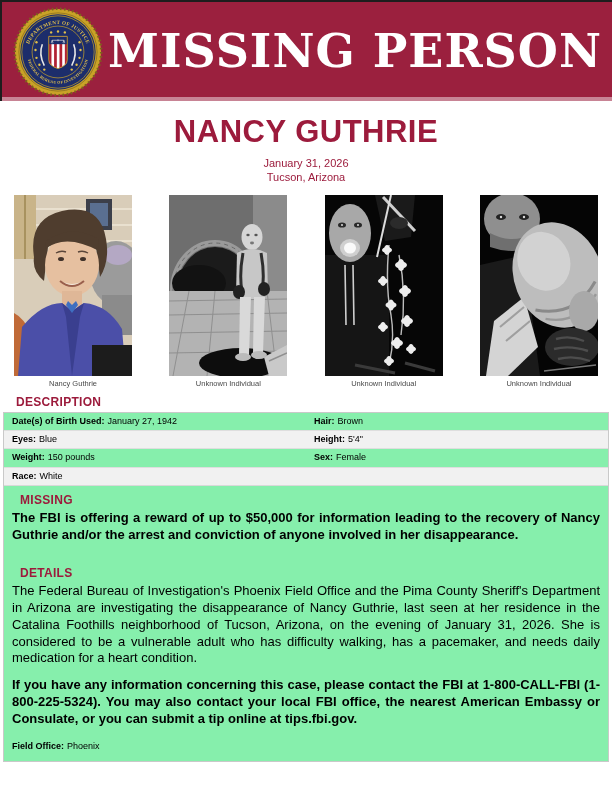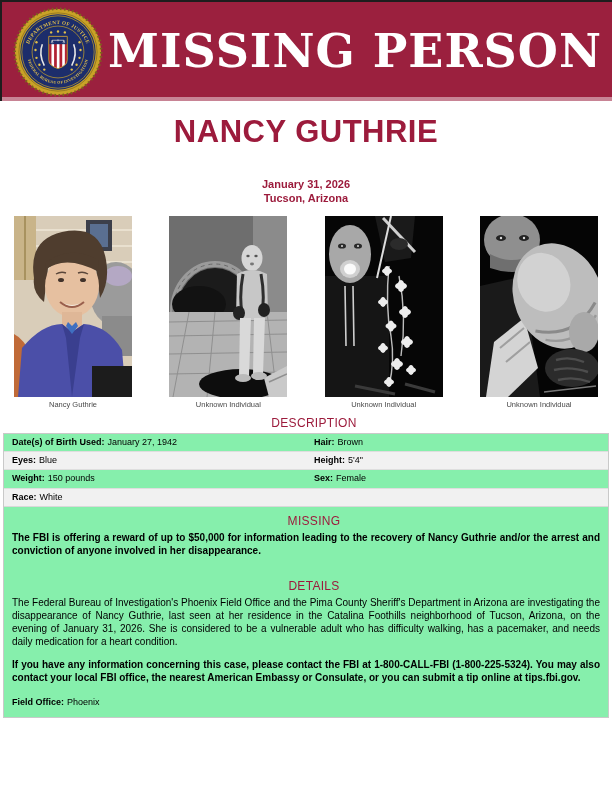--- a/index.html
+++ b/index.html
@@ -26,46 +26,46 @@
     font-family: "DejaVu Serif", "Liberation Serif", serif;
     font-weight: bold; font-size: 46px; letter-spacing: 1px;
     color: #ffffff; white-space: nowrap;
   }
   
   .title-block { text-align: center; margin-top: 13px; }
   .person-name {
     font-size: 31px; font-weight: 800; letter-spacing: 0.5px;
     color: #9C1B3C;
   }
-  .subtitle { margin-top: 28px; font-size: 11px; font-weight: bold; color: #9C1B3C; line-height: 1.25; }
+  .subtitle { margin-top: 7px; font-size: 11px; font-weight: normal; color: #9C1B3C; line-height: 1.25; }
   
   .photos { display: flex; justify-content: space-between; padding: 0 14px; margin-top: 10px; }
   .photo-fig { width: 118px; }
   .photo-box { width: 118px; height: 181px; overflow: hidden; background: #000; }
   .photo-box svg { display: block; }
   .photo-caption { text-align: center; font-size: 7.5px; color: #4a4a4a; margin-top: 3px; }
   
   .section-heading {
-    text-align: center; font-size: 12px; font-weight: normal; color: #9C1B3C;
+    font-size: 12px; font-weight: bold; color: #9C1B3C;
     letter-spacing: 0.3px;
     margin-left: 16px;
   }
   .desc-heading { margin-top: 7px; margin-bottom: 3px; }
   .info-box { margin: 0 3px; border: 1px solid #c9c9c9; background: #86efac; }
   .desc-table { border-bottom: 1px solid #d9d9d9; }
   .desc-row {
     display: grid; grid-template-columns: 1fr 1fr;
     font-size: 9px; line-height: 1.1; padding: 4px 0 3.5px 0;
   }
   .desc-row:nth-child(even) { background: #f1f1f1; }
   .desc-row:not(:last-child) { border-bottom: 1px solid #dedede; }
   .desc-cell { padding: 0 8px; }
   .lbl { font-weight: bold; margin-right: 3px; }
   .body-text {
-    font-size: 10px; line-height: 1.3; text-align: justify;
+    font-size: 13px; line-height: 1.3; text-align: justify;
     padding: 0 8px; color: #000;
   }
   .bold { font-weight: bold; }
   .reward-heading { margin-top: 7px; margin-bottom: 3px; }
   .details-heading { margin-top: 22px; margin-bottom: 3px; }
   .para { margin-bottom: 10px; }
   .field-office { font-size: 9px; padding: 3px 8px 10px 8px; }
 </style>
 </head>
 <body>

